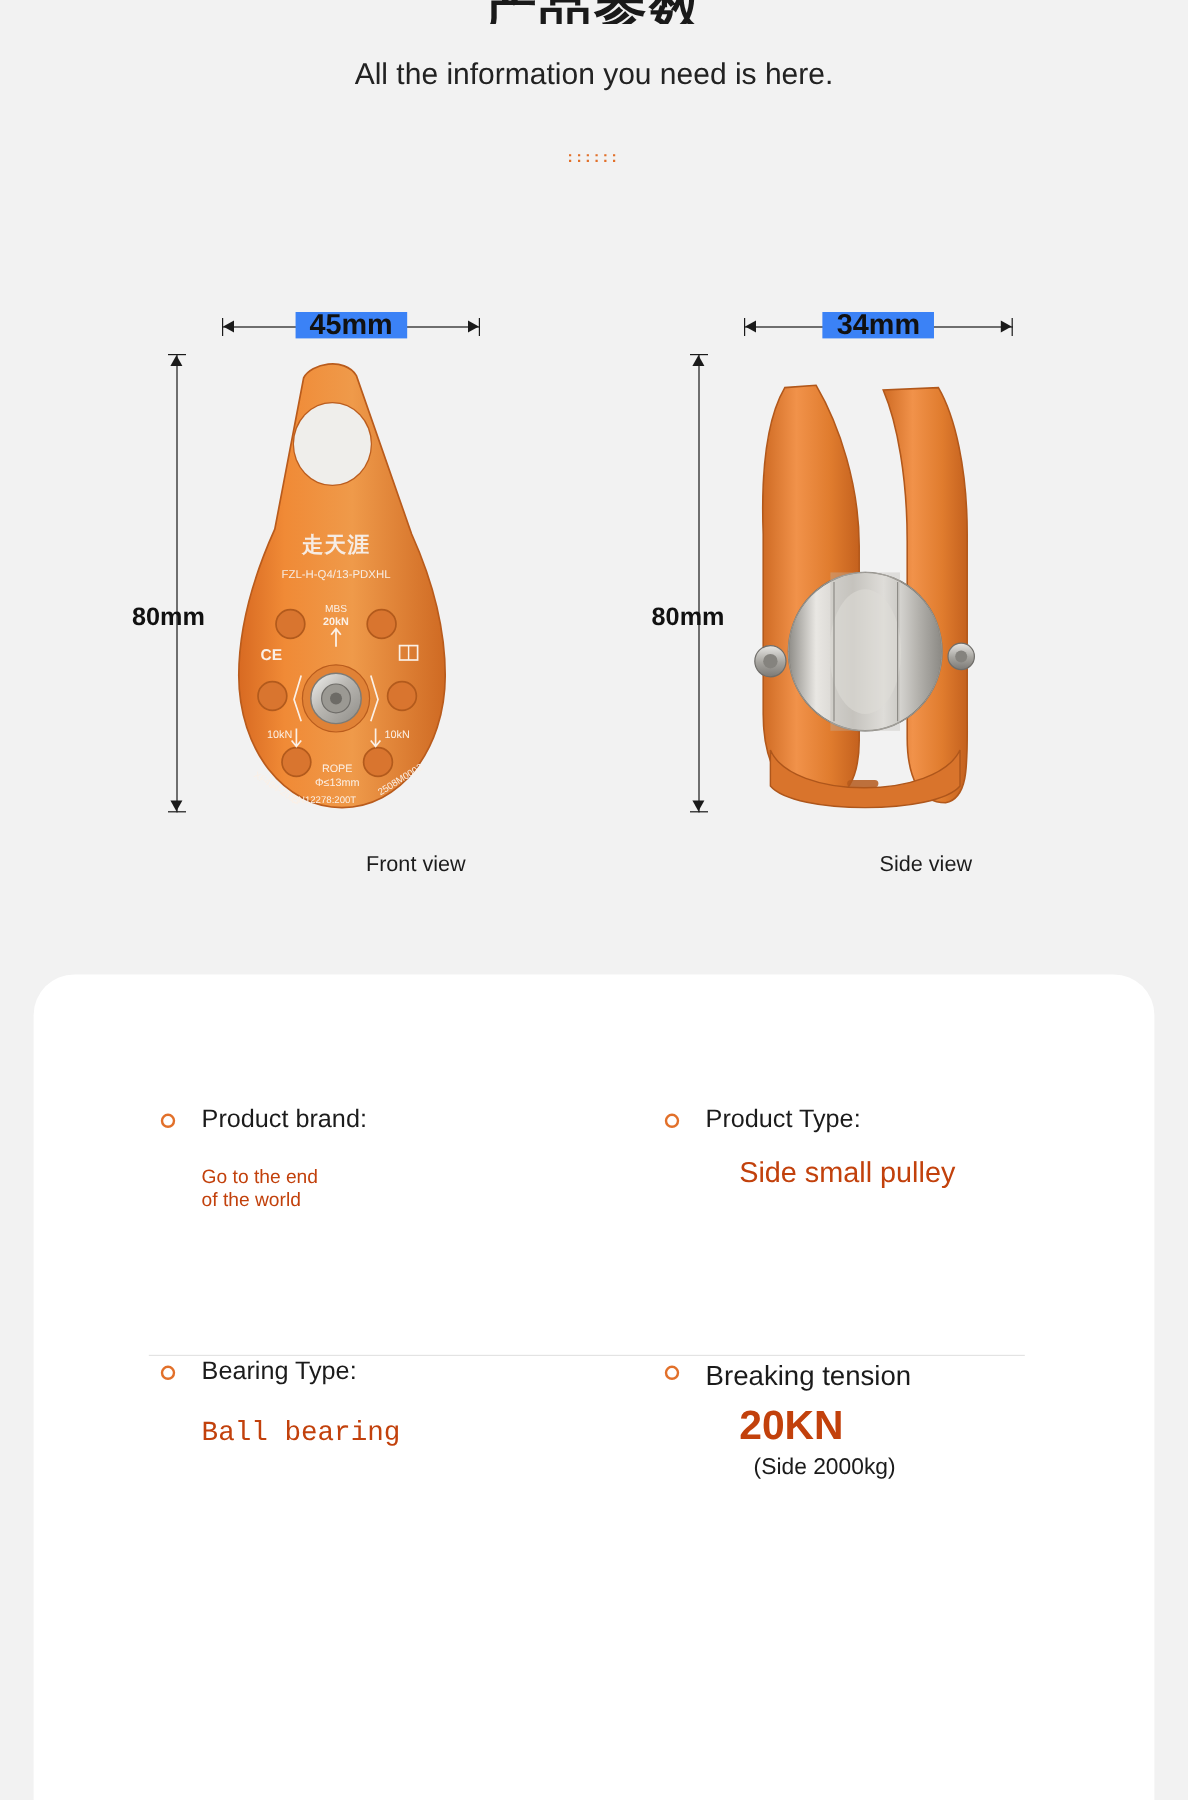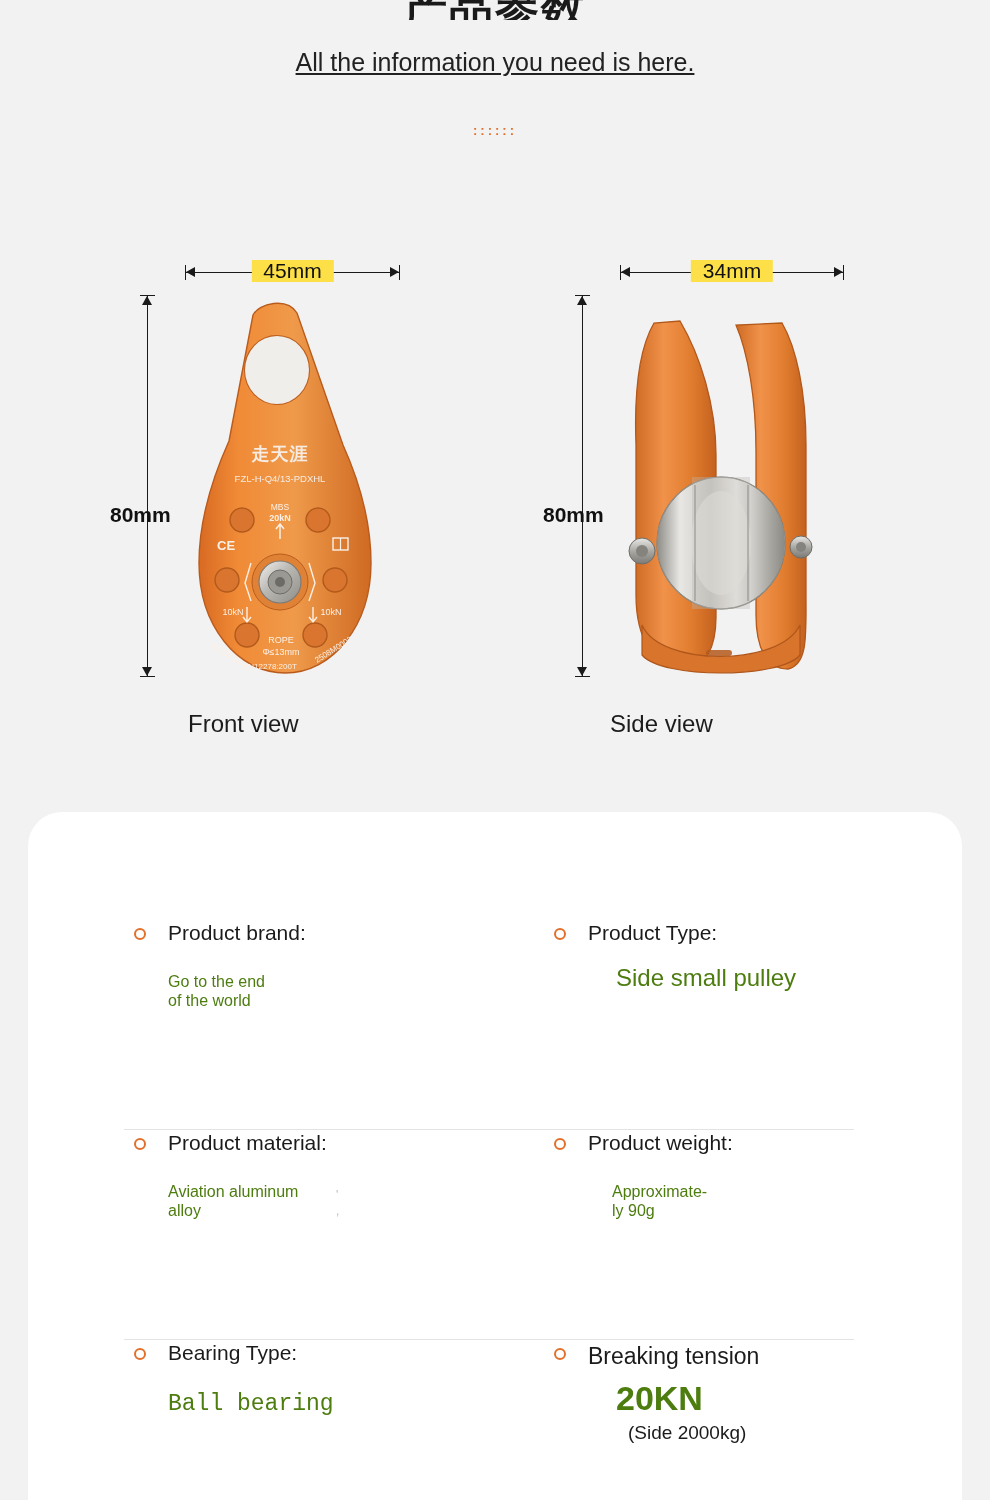--- a/index.html
+++ b/index.html
@@ -26,21 +26,20 @@
     font-size: 44px; font-weight: bold; color: #1a1a1a;
     text-align: center; letter-spacing: 2px;
     line-height: 48px;
   }
   .headline {
     position: absolute;
     top: 48px; left: 0; width: 990px;
     text-align: center;
     font-size: 25px;
     color: #222;
-    text-decoration: underline;
   }
   .dots {
     position: absolute;
     top: 126px; left: 0; width: 990px;
     text-align: center;
     font-size: 13px;
     letter-spacing: 3px;
     color: #e2702a;
     line-height: 10px;
     font-weight: bold;
@@ -54,22 +53,22 @@
     position: absolute; top: 10px; left: 0; right: 0;
     height: 1px; background: #1a1a1a;
   }
   .dim-h .cap-l, .dim-h .cap-r {
     position: absolute; top: 3px; width: 1px; height: 15px; background: #1a1a1a;
   }
   .dim-h .cap-l { left: 0; }
   .dim-h .cap-r { right: 0; }
   .dim-h .lbl {
     position: absolute; top: -2px; left: 50%; transform: translateX(-50%);
-    background: #fde047; padding: 0 12px;
-    font-size: 21px; font-weight: normal; color: #111;
+    background: #3b82f6; padding: 0 12px;
+    font-size: 24px; font-weight: bold; color: #111;
     line-height: 22px;
   }
   .dim-h .arrow-l, .dim-h .arrow-r {
     position: absolute; top: 5px; width: 0; height: 0;
     border-top: 5px solid transparent; border-bottom: 5px solid transparent;
   }
   .dim-h .arrow-l { left: 1px; border-right: 9px solid #1a1a1a; }
   .dim-h .arrow-r { right: 1px; border-left: 9px solid #1a1a1a; }
 
   .dim-v { position: absolute; width: 20px; }
@@ -88,21 +87,21 @@
   }
   .dim-v .arrow-t { top: 1px; border-bottom: 9px solid #1a1a1a; }
   .dim-v .arrow-b { bottom: 1px; border-top: 9px solid #1a1a1a; }
   .dim-v-label {
     position: absolute;
     font-size: 21px; font-weight: bold; color: #111; margin-top: 28px;
   }
 
   .view-caption {
     position: absolute;
-    font-size: 24px; color: #1c1c1c; text-align: left;
+    font-size: 18px; color: #1c1c1c; text-align: right;
   }
 
   
   .front-wrap { position: absolute; left: 185px; top: 55px; width: 210px; height: 390px; }
   .side-wrap  { position: absolute; left: 620px; top: 55px; width: 200px; height: 390px; }
 
   
   .card {
     position: absolute;
     left: 28px; top: 812px;
@@ -128,21 +127,21 @@
     border: 2.5px solid #e2702a;
   }
   .spec-label {
     position: absolute; left: 44px; top: 0;
     font-size: 21px; color: #1b1b1b;
     line-height: 26px;
   }
   .spec-label.small { font-size: 23px; top: 3px; }
   .spec-value {
     position: absolute; left: 44px; top: 52px;
-    font-size: 16px; color: #4d7c0f;
+    font-size: 16px; color: #c2410c;
     line-height: 19px;
   }
   .spec-value.big {
     font-size: 24px; top: 44px; left: 72px; line-height: 28px;
   }
   .spec-value.med {
     font-size: 23px; top: 50px; line-height: 28px; font-family: Liberation Mono, monospace;
   }
   .spec-value.huge {
     font-size: 34px; font-weight: bold; top: 38px; left: 72px; line-height: 40px;
@@ -335,37 +334,20 @@
 of the world</span></div>
         </div>
         <div class="spec-cell right">
           <span class="bullet"></span>
           <div class="spec-label">Product Type:</div>
           <div class="spec-value big">Side small pulley</div>
         </div>
         <div class="spec-divider"></div>
       </div>
 
-      <div class="spec-row">
-        <div class="spec-cell left">
-          <span class="bullet"></span>
-          <div class="spec-label">Product material:</div>
-          <div class="spec-value" style="white-space:pre-line;"><span>Aviation aluminum
-alloy</span></div>
-          <span class="comma" style="left:212px; top:58px;">'</span>
-          <span class="comma" style="left:212px; top:74px;">,</span>
-        </div>
-        <div class="spec-cell right">
-          <span class="bullet"></span>
-          <div class="spec-label">Product weight:</div>
-          <div class="spec-value" style="left:68px; white-space:pre-line;"><span>Approximate-
-ly 90g</span></div>
-        </div>
-        <div class="spec-divider"></div>
-      </div>
 
       <div class="spec-row">
         <div class="spec-cell left">
           <span class="bullet"></span>
           <div class="spec-label">Bearing Type:</div>
           <div class="spec-value med">Ball bearing</div>
         </div>
         <div class="spec-cell right">
           <span class="bullet"></span>
           <div class="spec-label small">Breaking tension</div>

